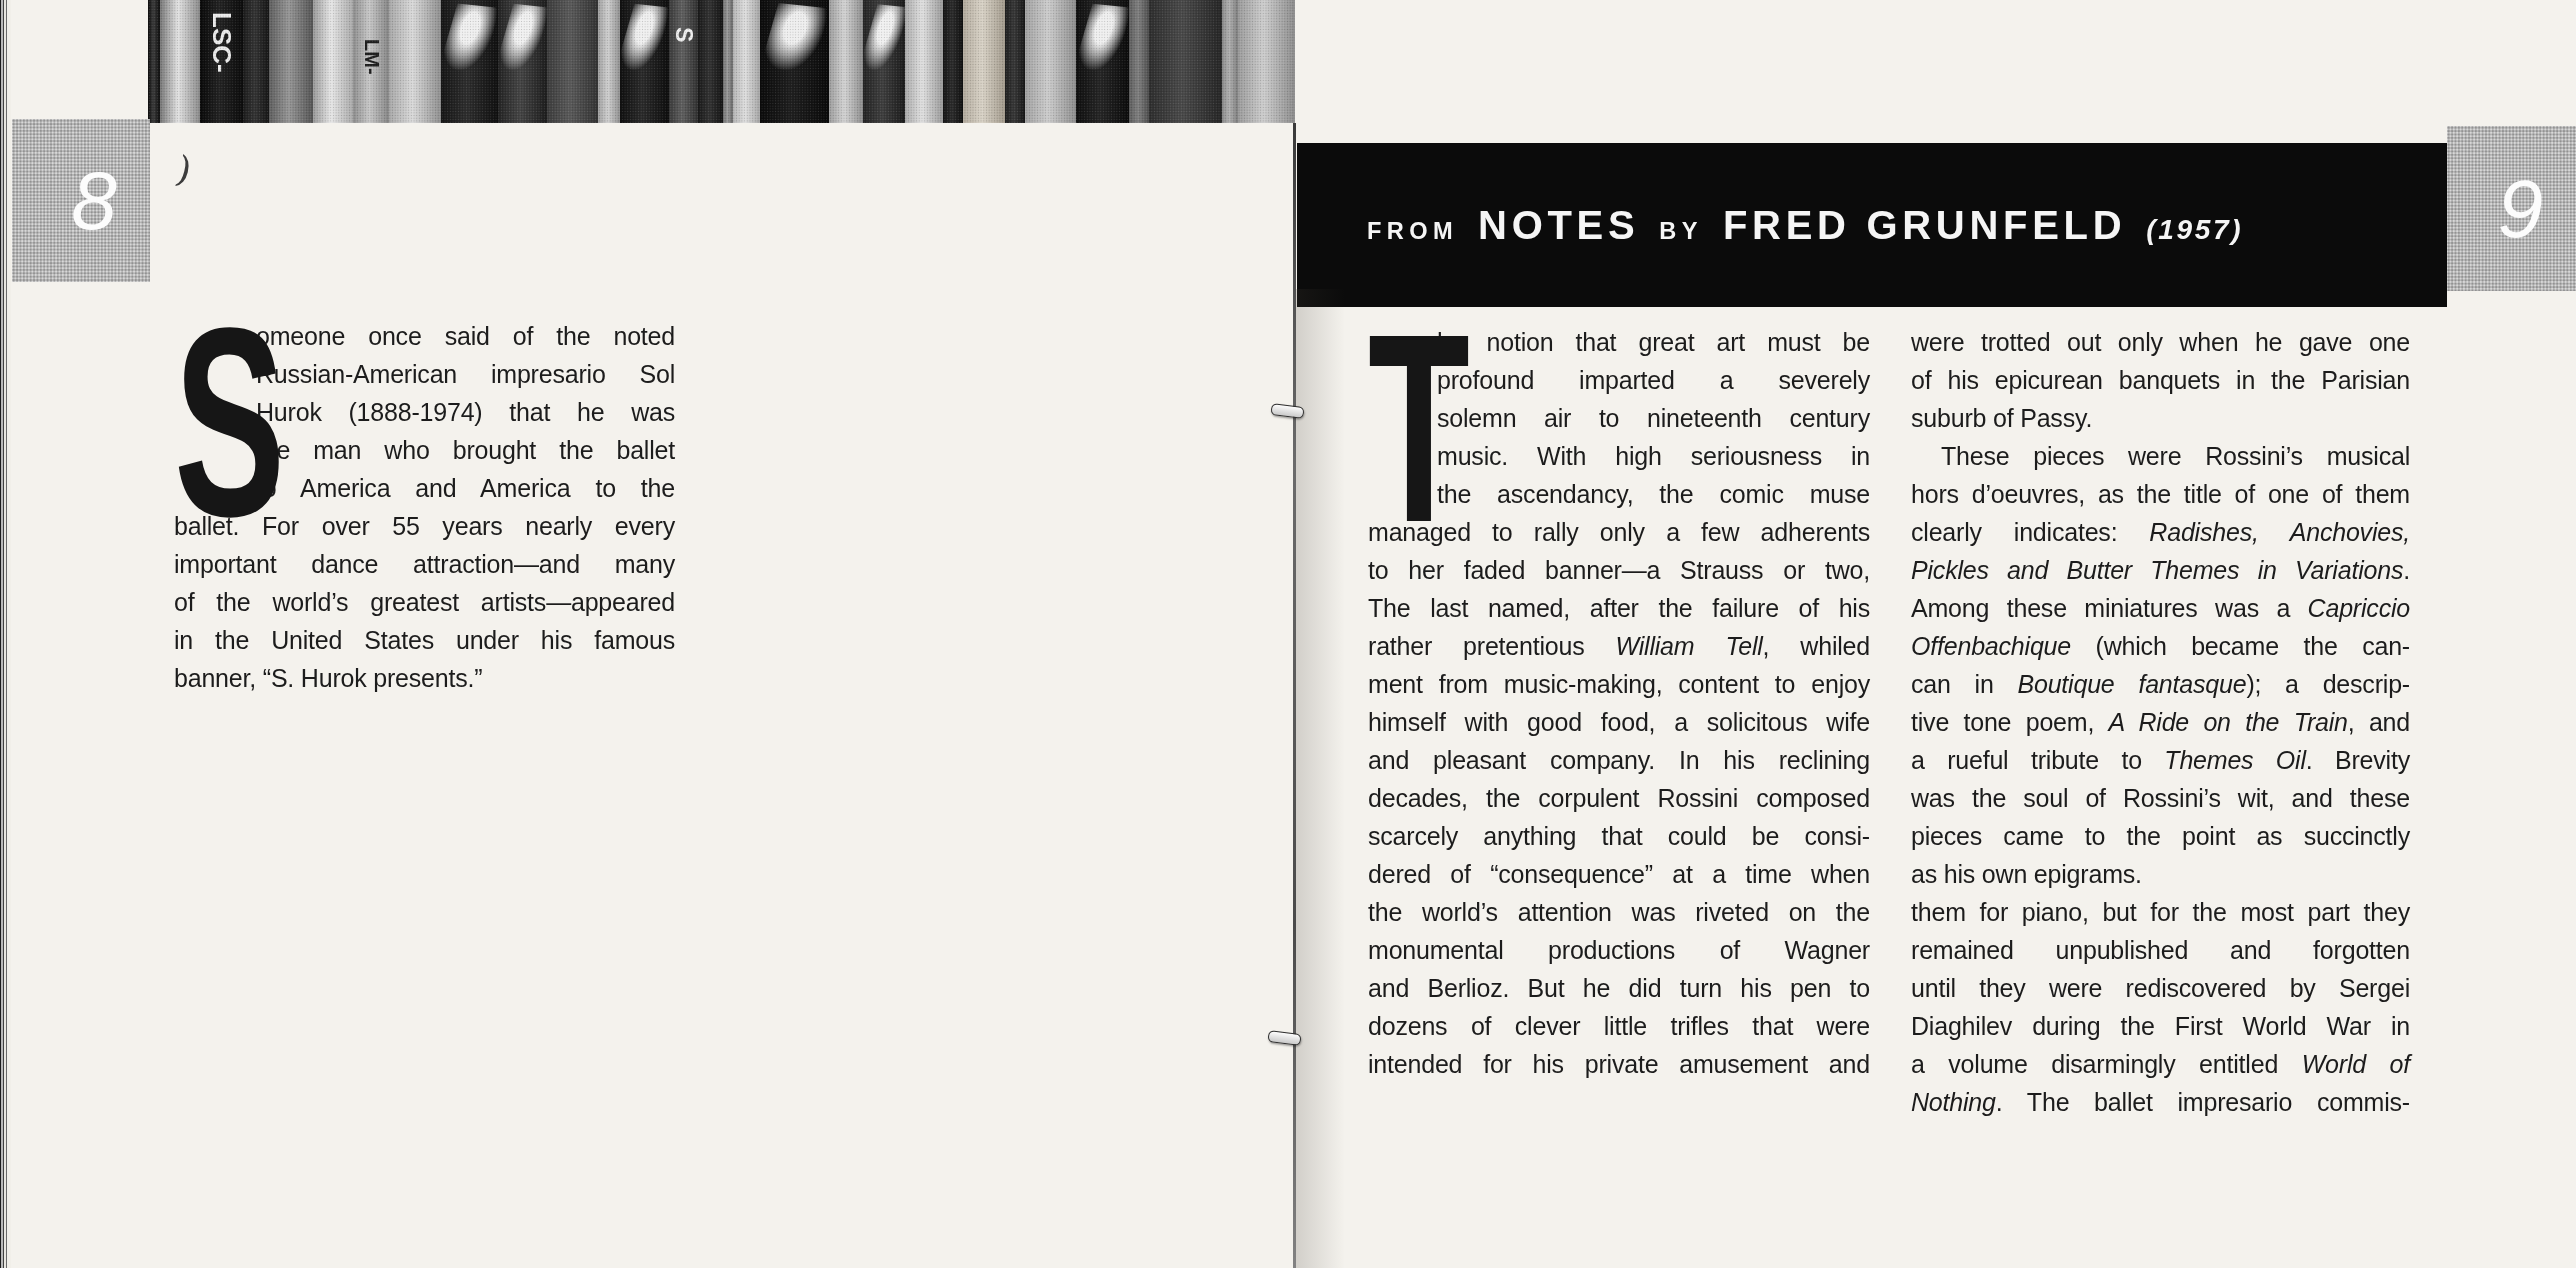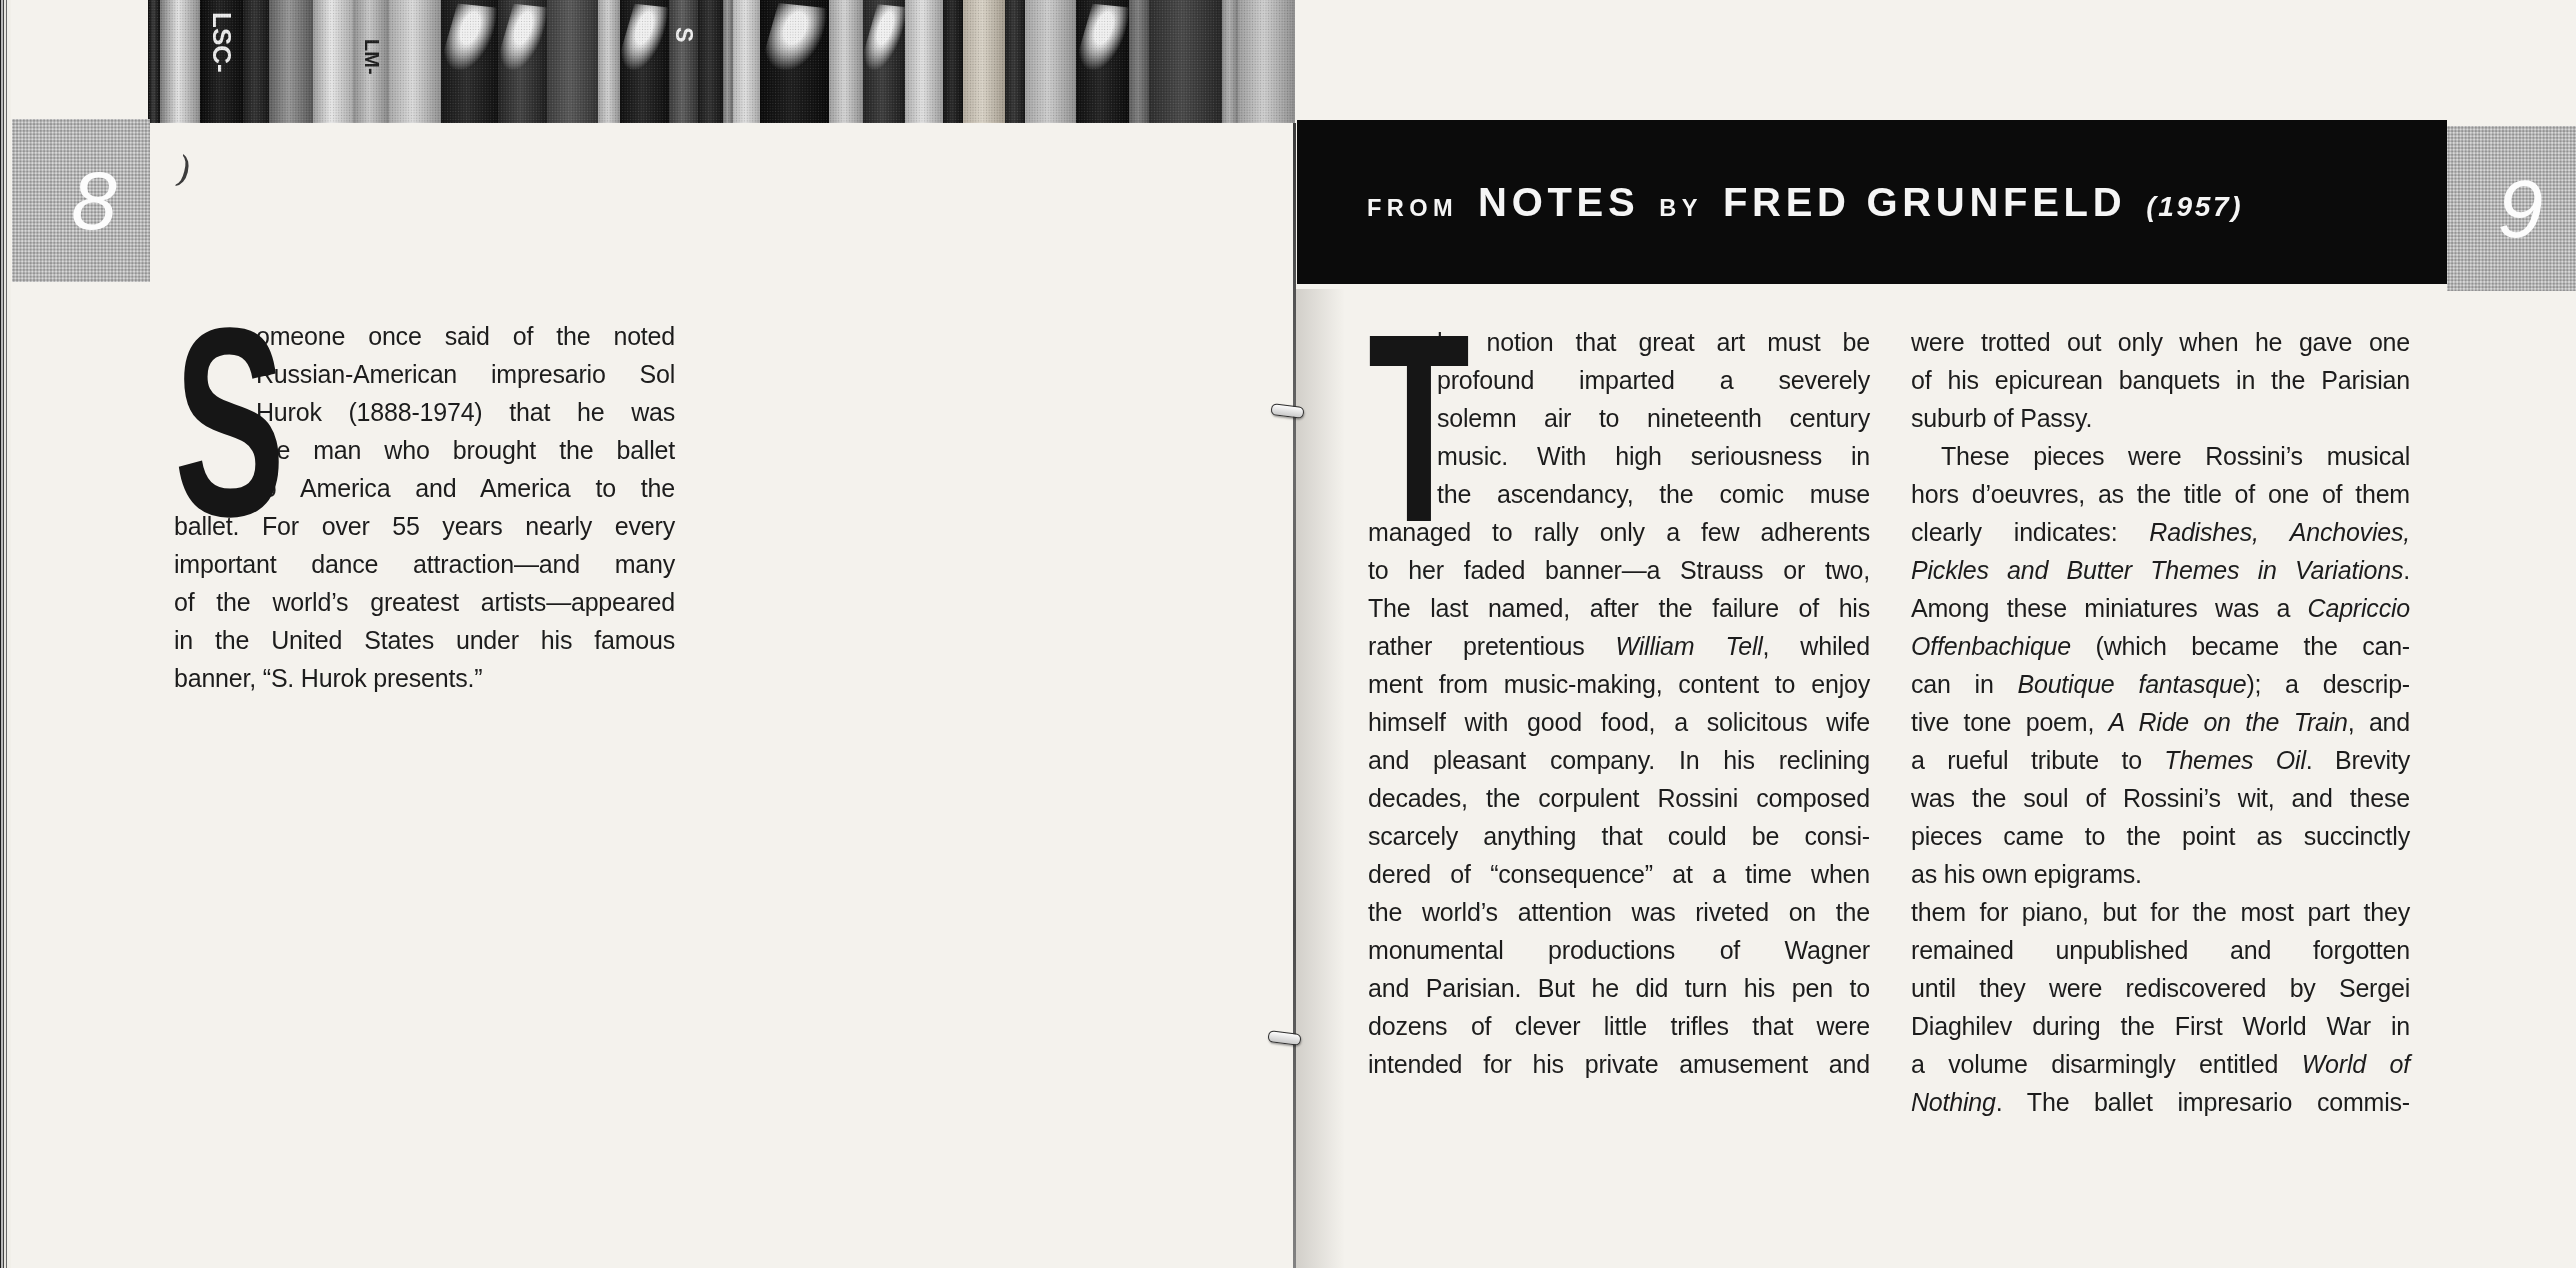--- a/index.html
+++ b/index.html
@@ -41,21 +41,21 @@
     position:absolute;display:flex;align-items:center;justify-content:center;
     background-color:#b5b5b5;
     background-image:radial-gradient(#929292 0.7px,transparent 1px),radial-gradient(#d8d8d8 0.7px,transparent 1px);
     background-size:3.4px 3.4px;background-position:0 0,1.7px 1.7px;
   }
   .pagenum-box.left{left:12px;top:119px;width:138px;height:163px;padding-left:26px;box-sizing:border-box;}
   .pagenum-box.right{left:2447px;top:126px;width:129px;height:165px;padding-left:17.5px;box-sizing:border-box;}
   .pagenum{font-size:82px;font-style:italic;font-weight:normal;color:#fcfcfc;line-height:1;}
   
   .band{
-    position:absolute;left:1297px;top:120px;width:1150px;height:164px;
+    position:absolute;left:1297px;top:143px;width:1150px;height:164px;
     background:#0b0b0b;color:#f5f5f5;white-space:nowrap;padding-left:70px;box-sizing:border-box;
   }
   .band span{line-height:164px;vertical-align:baseline;}
   .h-small{font-size:23.6px;font-weight:bold;letter-spacing:5.4px;margin-right:20px;}
   .h-big{font-size:40px;font-weight:bold;letter-spacing:4.7px;margin-right:20px;}
   .h-year{font-size:28px;font-weight:bold;font-style:italic;letter-spacing:2.7px;}
   
   .gutter-line{
     position:absolute;left:1293px;top:123px;width:2.7px;height:1146px;
     background:linear-gradient(180deg,#3a3a3a,#6b6b6b 30%,#4a4a4a 70%,#828282);
@@ -198,21 +198,21 @@
         <div class="line"><span>The last named, after the failure of his</span></div>
         <div class="line"><span>rather pretentious </span><i>William Tell</i><span>, whiled</span></div>
         <div class="line"><span>ment from music-making, content to enjoy</span></div>
         <div class="line"><span>himself with good food, a solicitous wife</span></div>
         <div class="line"><span>and pleasant company. In his reclining</span></div>
         <div class="line"><span>decades, the corpulent Rossini composed</span></div>
         <div class="line"><span>scarcely anything that could be consi-</span></div>
         <div class="line"><span>dered of “consequence” at a time when</span></div>
         <div class="line"><span>the world’s attention was riveted on the</span></div>
         <div class="line"><span>monumental productions of Wagner</span></div>
-        <div class="line"><span>and Parisian. But he did turn his pen to</span></div>
+        <div class="line"><span>and Berlioz. But he did turn his pen to</span></div>
         <div class="line"><span>dozens of clever little trifles that were</span></div>
         <div class="line"><span>intended for his private amusement and</span></div>
       </div>
   </div>
 
   <div class="textblock" id="col2">
     <div id="col2-lines">
         <div class="line"><span>were trotted out only when he gave one</span></div>
         <div class="line"><span>of his epicurean banquets in the Parisian</span></div>
         <div class="line last"><span>suburb of Passy.</span></div>

